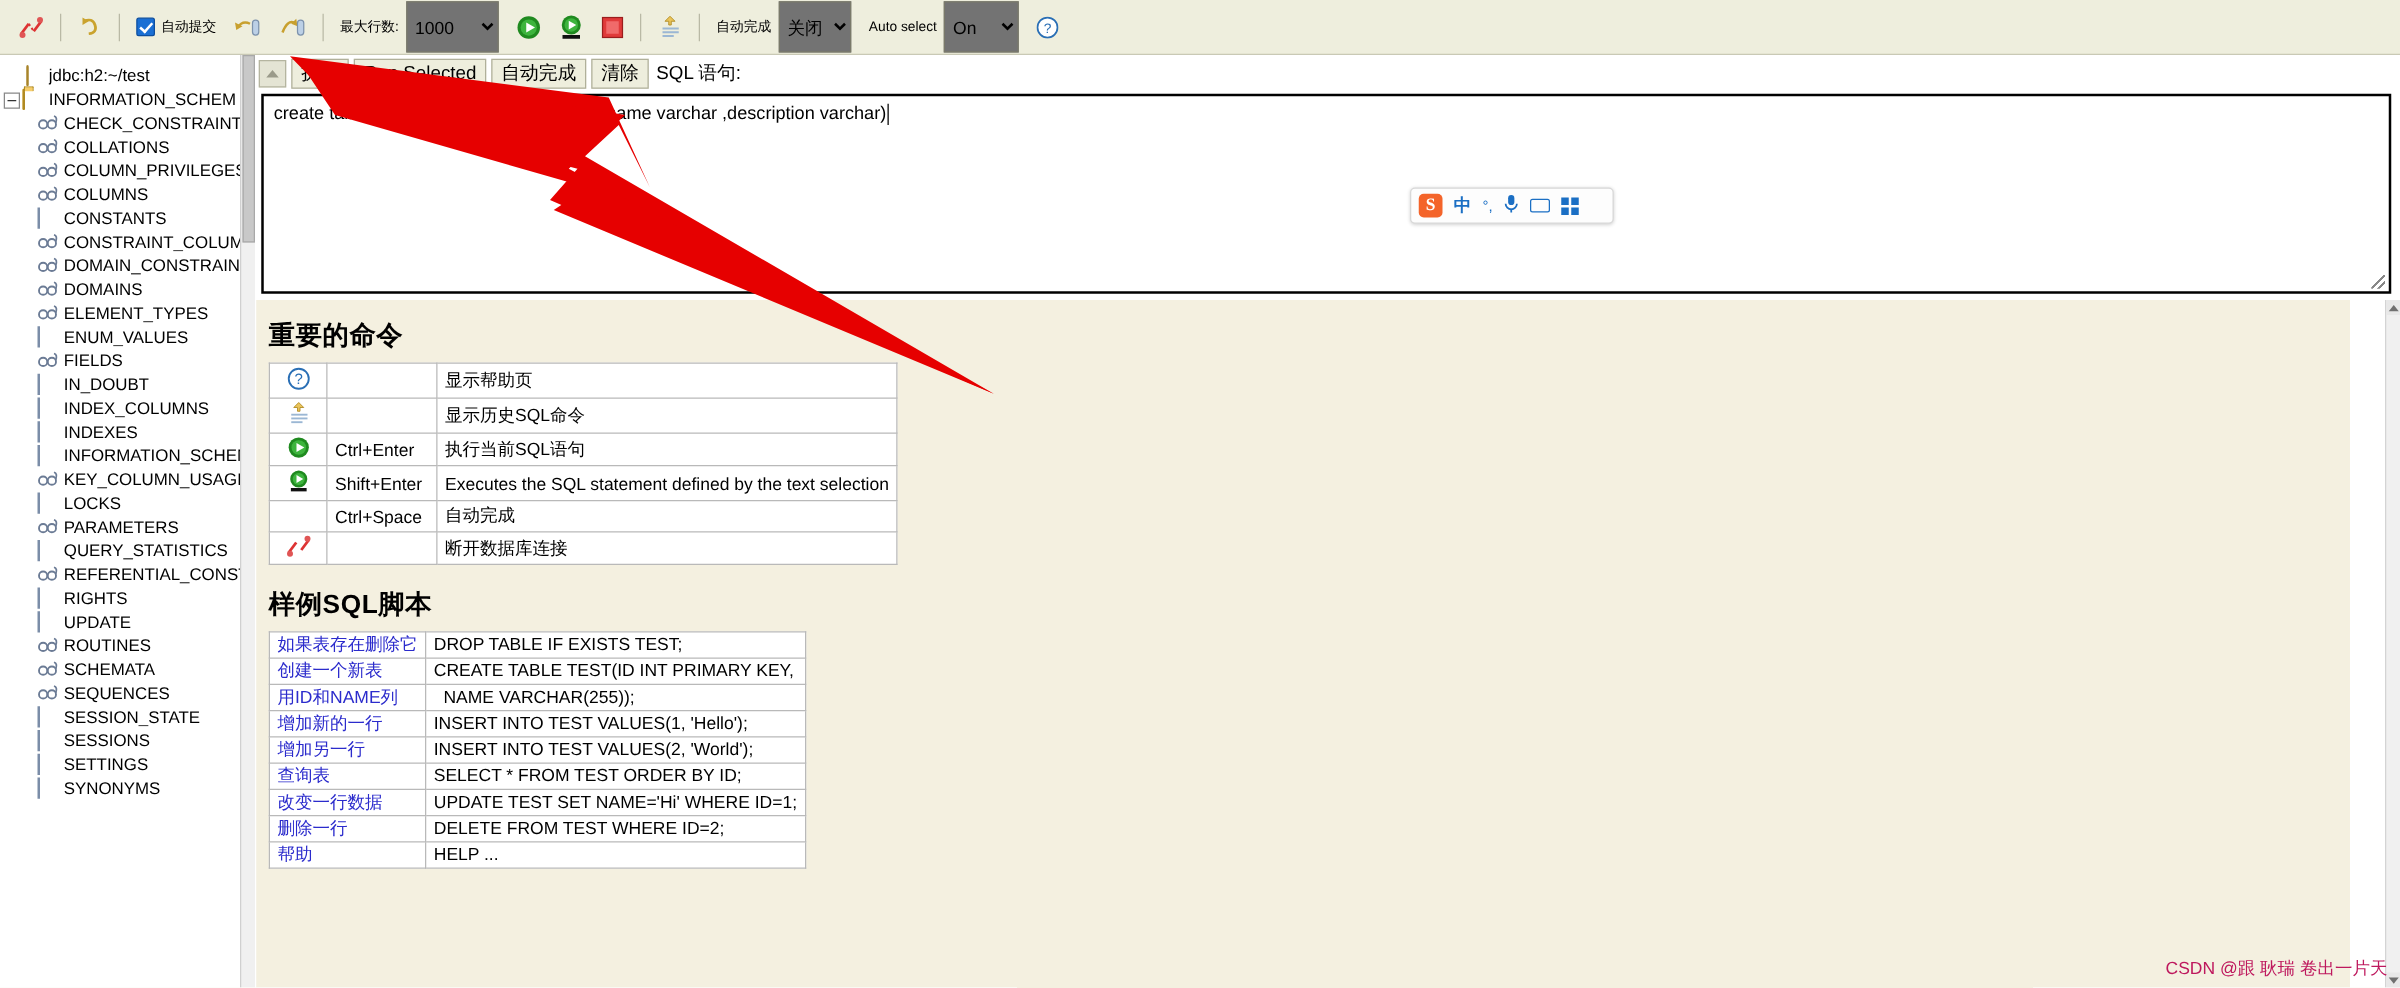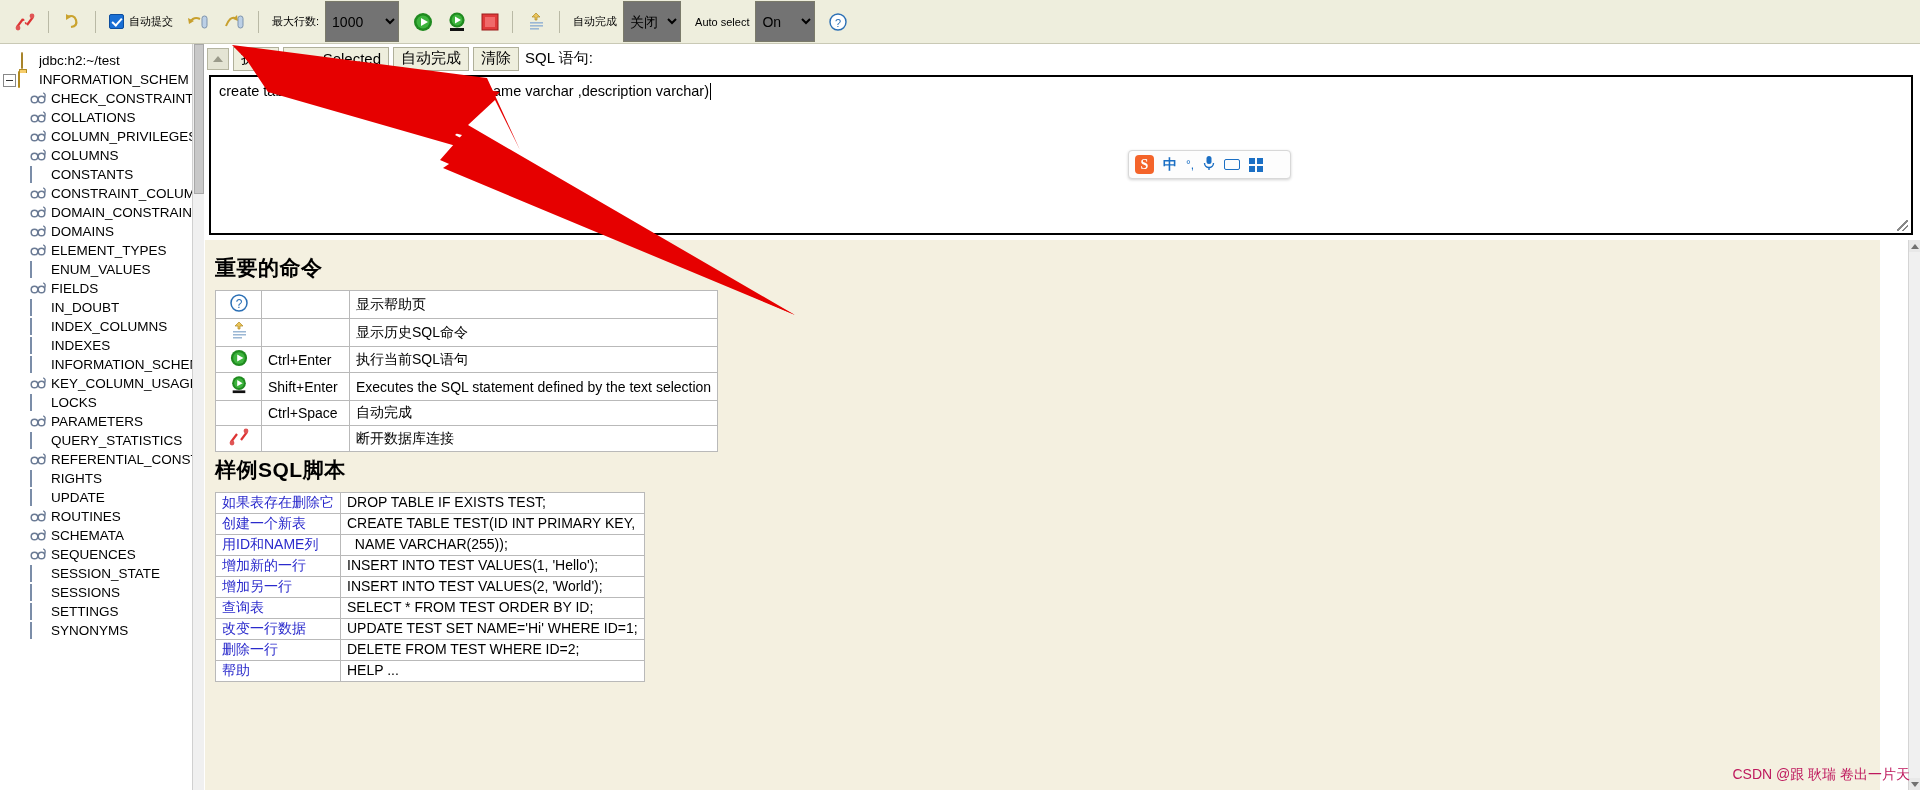--- a/index.html
+++ b/index.html
@@ -636,21 +636,21 @@
                   <path d="M12 12 L18 4" stroke="#d33" stroke-width="2.2" fill="none"></path>
                   <circle cx="3" cy="15" r="2.4" fill="#e05555"></circle>
                   <circle cx="17" cy="3" r="2.4" fill="#e05555"></circle>
                 </svg></td>
               <td class="c2"></td>
               <td class="c3">断开数据库连接</td>
             </tr>
           </tbody>
       </table>
 
-      <div class="h2title" style="margin-top:4px">样例SQL脚本</div>
+      <div class="h2title" style="margin-top:17px">样例SQL脚本</div>
       <table class="samp">
         <tbody id="samp-rows">
             <tr>
               <td class="lft">如果表存在删除它</td>
               <td class="rgt">DROP TABLE IF EXISTS TEST;</td>
             </tr>
             <tr>
               <td class="lft">创建一个新表</td>
               <td class="rgt">CREATE TABLE TEST(ID INT PRIMARY KEY,</td>
             </tr>

